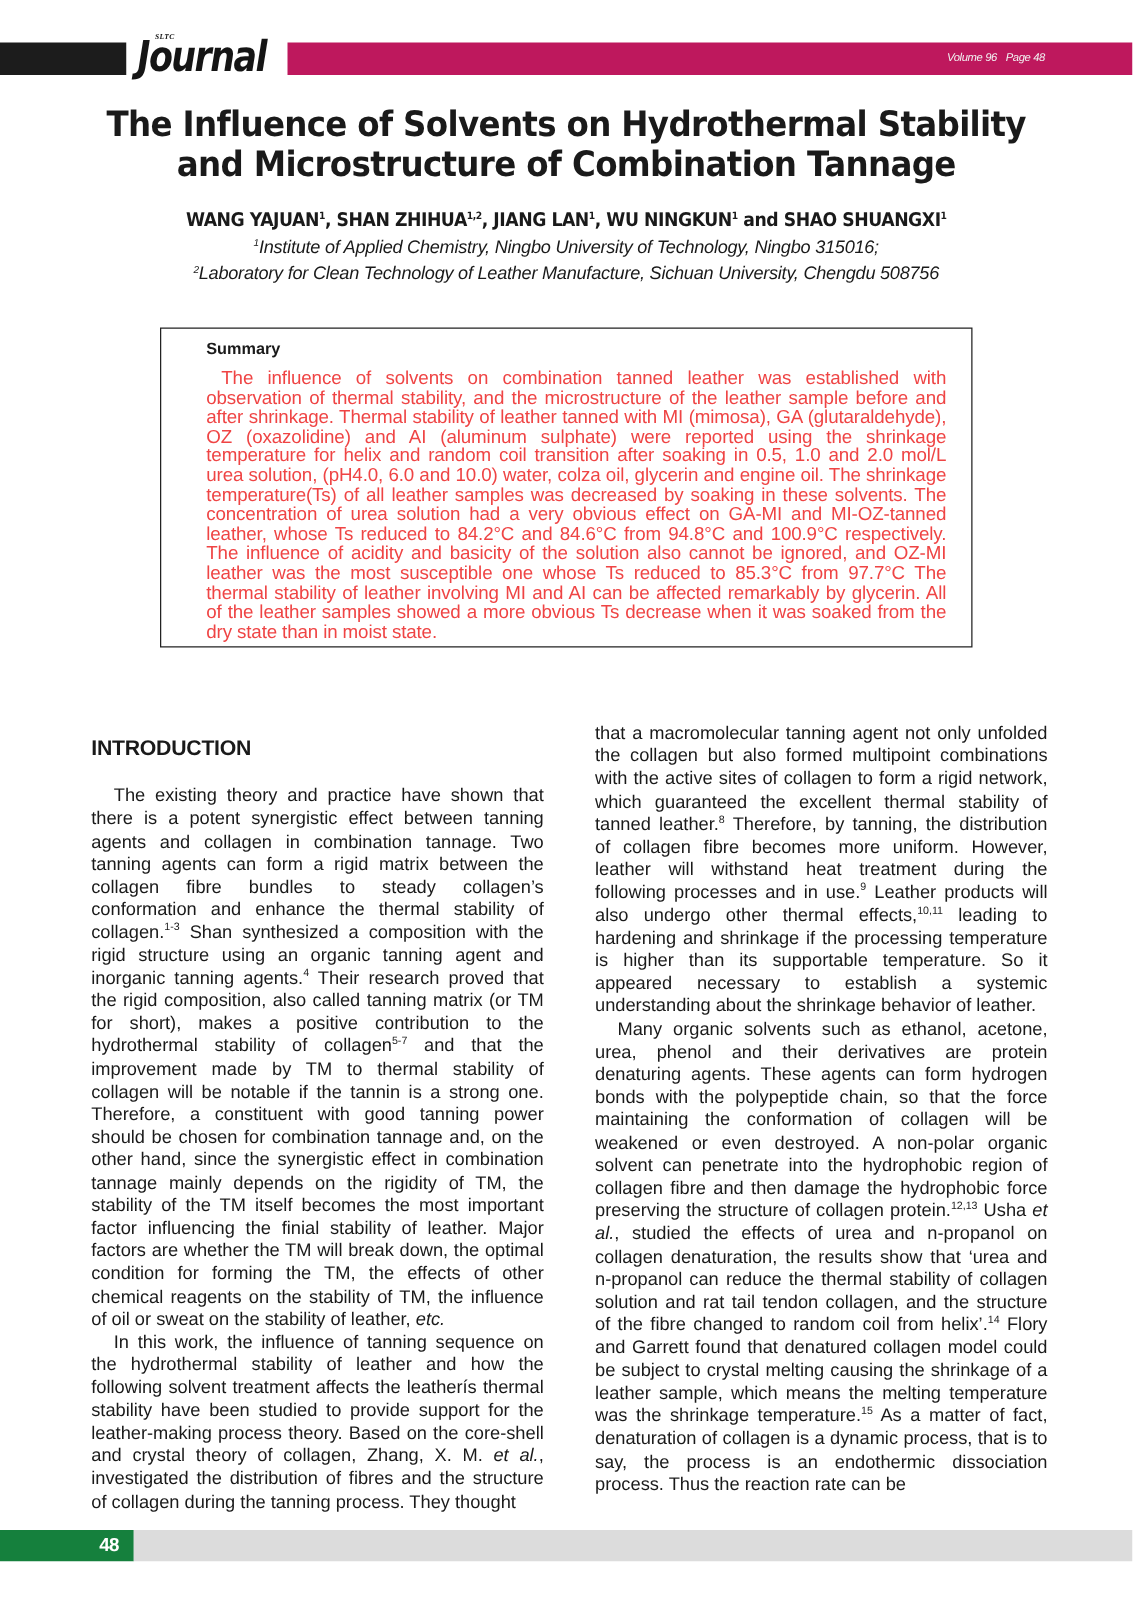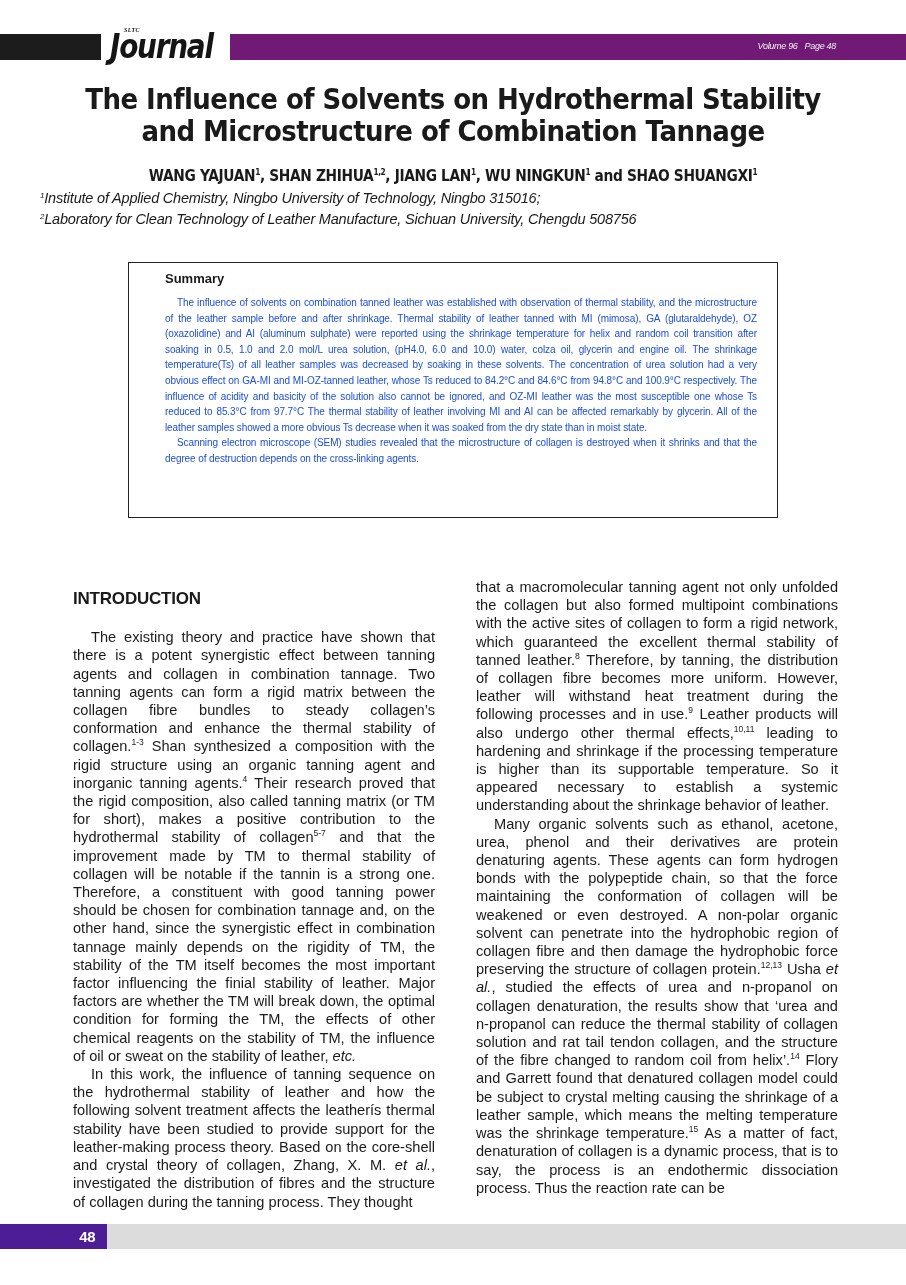--- a/index.html
+++ b/index.html
@@ -4,50 +4,50 @@
 <style>
   * { box-sizing: border-box; margin: 0; padding: 0; }
   html, body { width: 906px; height: 1285px; background: #ffffff; overflow: hidden; }
   body { position: relative; font-family: "Liberation Sans", sans-serif; color: #111; }
 
   
   .hdr-left { position: absolute; left: 0; top: 34px; width: 101px; height: 26px; background: #1c1c1c; }
   .hdr-logo { position: absolute; left: 108px; top: 24px; width: 118px; height: 44px; font-style: italic; }
   .hdr-logo .sltc { position: absolute; left: 16px; top: 3px; font-family: "Liberation Serif", serif; font-size: 6px; font-weight: bold; letter-spacing: 0.3px; color: #111; }
   .hdr-logo .jname { position: absolute; left: 2px; top: 2px; font-family: "DejaVu Sans", sans-serif; font-size: 34px; font-weight: bold; letter-spacing: -1.5px; color: #151515; transform: scaleX(0.82); transform-origin: left top; line-height: 40px; }
-  .hdr-right { position: absolute; left: 230px; top: 34px; width: 676px; height: 26px; background: #701a75; }
+  .hdr-right { position: absolute; left: 230px; top: 34px; width: 676px; height: 26px; background: #be185d; }
   .hdr-vol { position: absolute; right: 70px; top: 7px; font-size: 9px; font-style: italic; color: #f2f2f2; letter-spacing: -0.3px; }
   .hdr-vol span + span { margin-left: 7px; }
 
   
   .title { position: absolute; left: 40px; top: 84px; width: 826px; text-align: center; font-family: "DejaVu Sans", sans-serif; font-weight: bold; font-size: 28px; line-height: 32px; color: #1a1a1a; letter-spacing: -0.6px; transform: scaleX(0.93); transform-origin: center top; }
   .authors { position: absolute; left: 40px; top: 167px; width: 826px; text-align: center; font-family: "DejaVu Sans", sans-serif; font-weight: bold; font-size: 15px; color: #1a1a1a; letter-spacing: -0.4px; transform: scaleX(0.92); transform-origin: center top; }
   .authors sup { font-size: 8px; vertical-align: 6px; }
-  .affil { position: absolute; left: 40px; width: 826px; font-style: italic; font-size: 14.5px; color: #1a1a1a; letter-spacing: -0.2px; }
+  .affil { position: absolute; left: 40px; width: 826px; text-align: center; font-style: italic; font-size: 14.5px; color: #1a1a1a; letter-spacing: -0.2px; }
   .affil sup { font-size: 8px; vertical-align: 5px; }
   .affil1 { top: 190px; }
   .affil2 { top: 211px; }
 
   
   .summary { position: absolute; left: 128px; top: 262px; width: 650px; height: 256px; border: 1px solid #222; padding: 8px 20px 0 36px; }
   .summary h3 { font-size: 13px; font-weight: bold; margin-bottom: 9px; color: #1a1a1a; }
-  .summary p { font-size: 10px; line-height: 15.6px; text-align: justify; text-indent: 12px; color: #1d4ed8; letter-spacing: -0.1px; }
+  .summary p { font-size: 15px; line-height: 15.6px; text-align: justify; text-indent: 12px; color: #ef4444; letter-spacing: -0.1px; }
 
   
   .col { position: absolute; top: 578px; width: 362px; font-size: 14.6px; line-height: 18.2px; color: #1a1a1a; }
   .col-left { left: 73px; }
   .col-right { left: 476px; }
   .col h2 { font-size: 17px; font-weight: bold; margin-bottom: 20px; letter-spacing: -0.2px; margin-top: 12px; }
   .col p { text-align: justify; text-indent: 18px; }
   .col p.cont { text-indent: 0; }
   .col sup { font-size: 8.5px; vertical-align: 6px; line-height: 0; }
   .col i { font-style: italic; }
 
   
-  .ftr-left { position: absolute; left: 0; top: 1224px; width: 107px; height: 25px; background: #4c1d95; }
+  .ftr-left { position: absolute; left: 0; top: 1224px; width: 107px; height: 25px; background: #15803d; }
   .ftr-num { position: absolute; right: 12px; top: 4px; font-size: 15px; font-weight: bold; color: #fff; letter-spacing: -0.5px; }
   .ftr-right { position: absolute; left: 107px; top: 1224px; width: 799px; height: 25px; background: #dcdcdc; }
 </style>
 </head>
 <body>
 
 <div class="hdr-left"></div>
 <div class="hdr-logo">
   <span class="sltc">SLTC</span>
   <span class="jname">Journal</span>
@@ -70,21 +70,20 @@
 <div class="affil affil1">
   <sup>1</sup><span>Institute of Applied Chemistry, Ningbo University of Technology, Ningbo 315016;</span>
 </div>
 <div class="affil affil2">
   <sup>2</sup><span>Laboratory for Clean Technology of Leather Manufacture, Sichuan University, Chengdu 508756</span>
 </div>
 
 <div class="summary">
   <h3>Summary</h3>
   <p>The influence of solvents on combination tanned leather was established with observation of thermal stability, and the microstructure of the leather sample before and after shrinkage. Thermal stability of leather tanned with MI (mimosa), GA (glutaraldehyde), OZ (oxazolidine) and AI (aluminum sulphate) were reported using the shrinkage temperature for helix and random coil transition after soaking in 0.5, 1.0 and 2.0 mol/L urea solution, (pH4.0, 6.0 and 10.0) water, colza oil, glycerin and engine oil. The shrinkage temperature(Ts) of all leather samples was decreased by soaking in these solvents. The concentration of urea solution had a very obvious effect on GA-MI and MI-OZ-tanned leather, whose Ts reduced to 84.2°C and 84.6°C from 94.8°C and 100.9°C respectively. The influence of acidity and basicity of the solution also cannot be ignored, and OZ-MI leather was the most susceptible one whose Ts reduced to 85.3°C from 97.7°C The thermal stability of leather involving MI and AI can be affected remarkably by glycerin. All of the leather samples showed a more obvious Ts decrease when it was soaked from the dry state than in moist state.</p>
-  <p>Scanning electron microscope (SEM) studies revealed that the microstructure of collagen is destroyed when it shrinks and that the degree of destruction depends on the cross-linking agents.</p>
 </div>
 
 <div class="col col-left">
   <h2>INTRODUCTION</h2>
   <p><span>The existing theory and practice have shown that there is a potent synergistic effect between tanning agents and collagen in combination tannage. Two tanning agents can form a rigid matrix between the collagen fibre bundles to steady collagen’s conformation and enhance the thermal stability of collagen.</span><sup>1-3</sup><span> Shan synthesized a composition with the rigid structure using an organic tanning agent and inorganic tanning agents.</span><sup>4</sup><span> Their research proved that the rigid composition, also called tanning matrix (or TM for short), makes a positive contribution to the hydrothermal stability of collagen</span><sup>5-7</sup><span> and that the improvement made by TM to thermal stability of collagen will be notable if the tannin is a strong one. Therefore, a constituent with good tanning power should be chosen for combination tannage and, on the other hand, since the synergistic effect in combination tannage mainly depends on the rigidity of TM, the stability of the TM itself becomes the most important factor influencing the finial stability of leather. Major factors are whether the TM will break down, the optimal condition for forming the TM, the effects of other chemical reagents on the stability of TM, the influence of oil or sweat on the stability of leather, </span><i>etc.</i></p>
   <p><span>In this work, the influence of tanning sequence on the hydrothermal stability of leather and how the following solvent treatment affects the leatherís thermal stability have been studied to provide support for the leather-making process theory. Based on the core-shell and crystal theory of collagen, Zhang, X. M. </span><i>et al.</i><span>, investigated the distribution of fibres and the structure of collagen during the tanning process. They thought</span></p>
 </div>
 
 <div class="col col-right">
   <p class="cont"><span>that a macromolecular tanning agent not only unfolded the collagen but also formed multipoint combinations with the active sites of collagen to form a rigid network, which guaranteed the excellent thermal stability of tanned leather.</span><sup>8</sup><span> Therefore, by tanning, the distribution of collagen fibre becomes more uniform. However, leather will withstand heat treatment during the following processes and in use.</span><sup>9</sup><span> Leather products will also undergo other thermal effects,</span><sup>10,11</sup><span> leading to hardening and shrinkage if the processing temperature is higher than its supportable temperature. So it appeared necessary to establish a systemic understanding about the shrinkage behavior of leather.</span></p>

